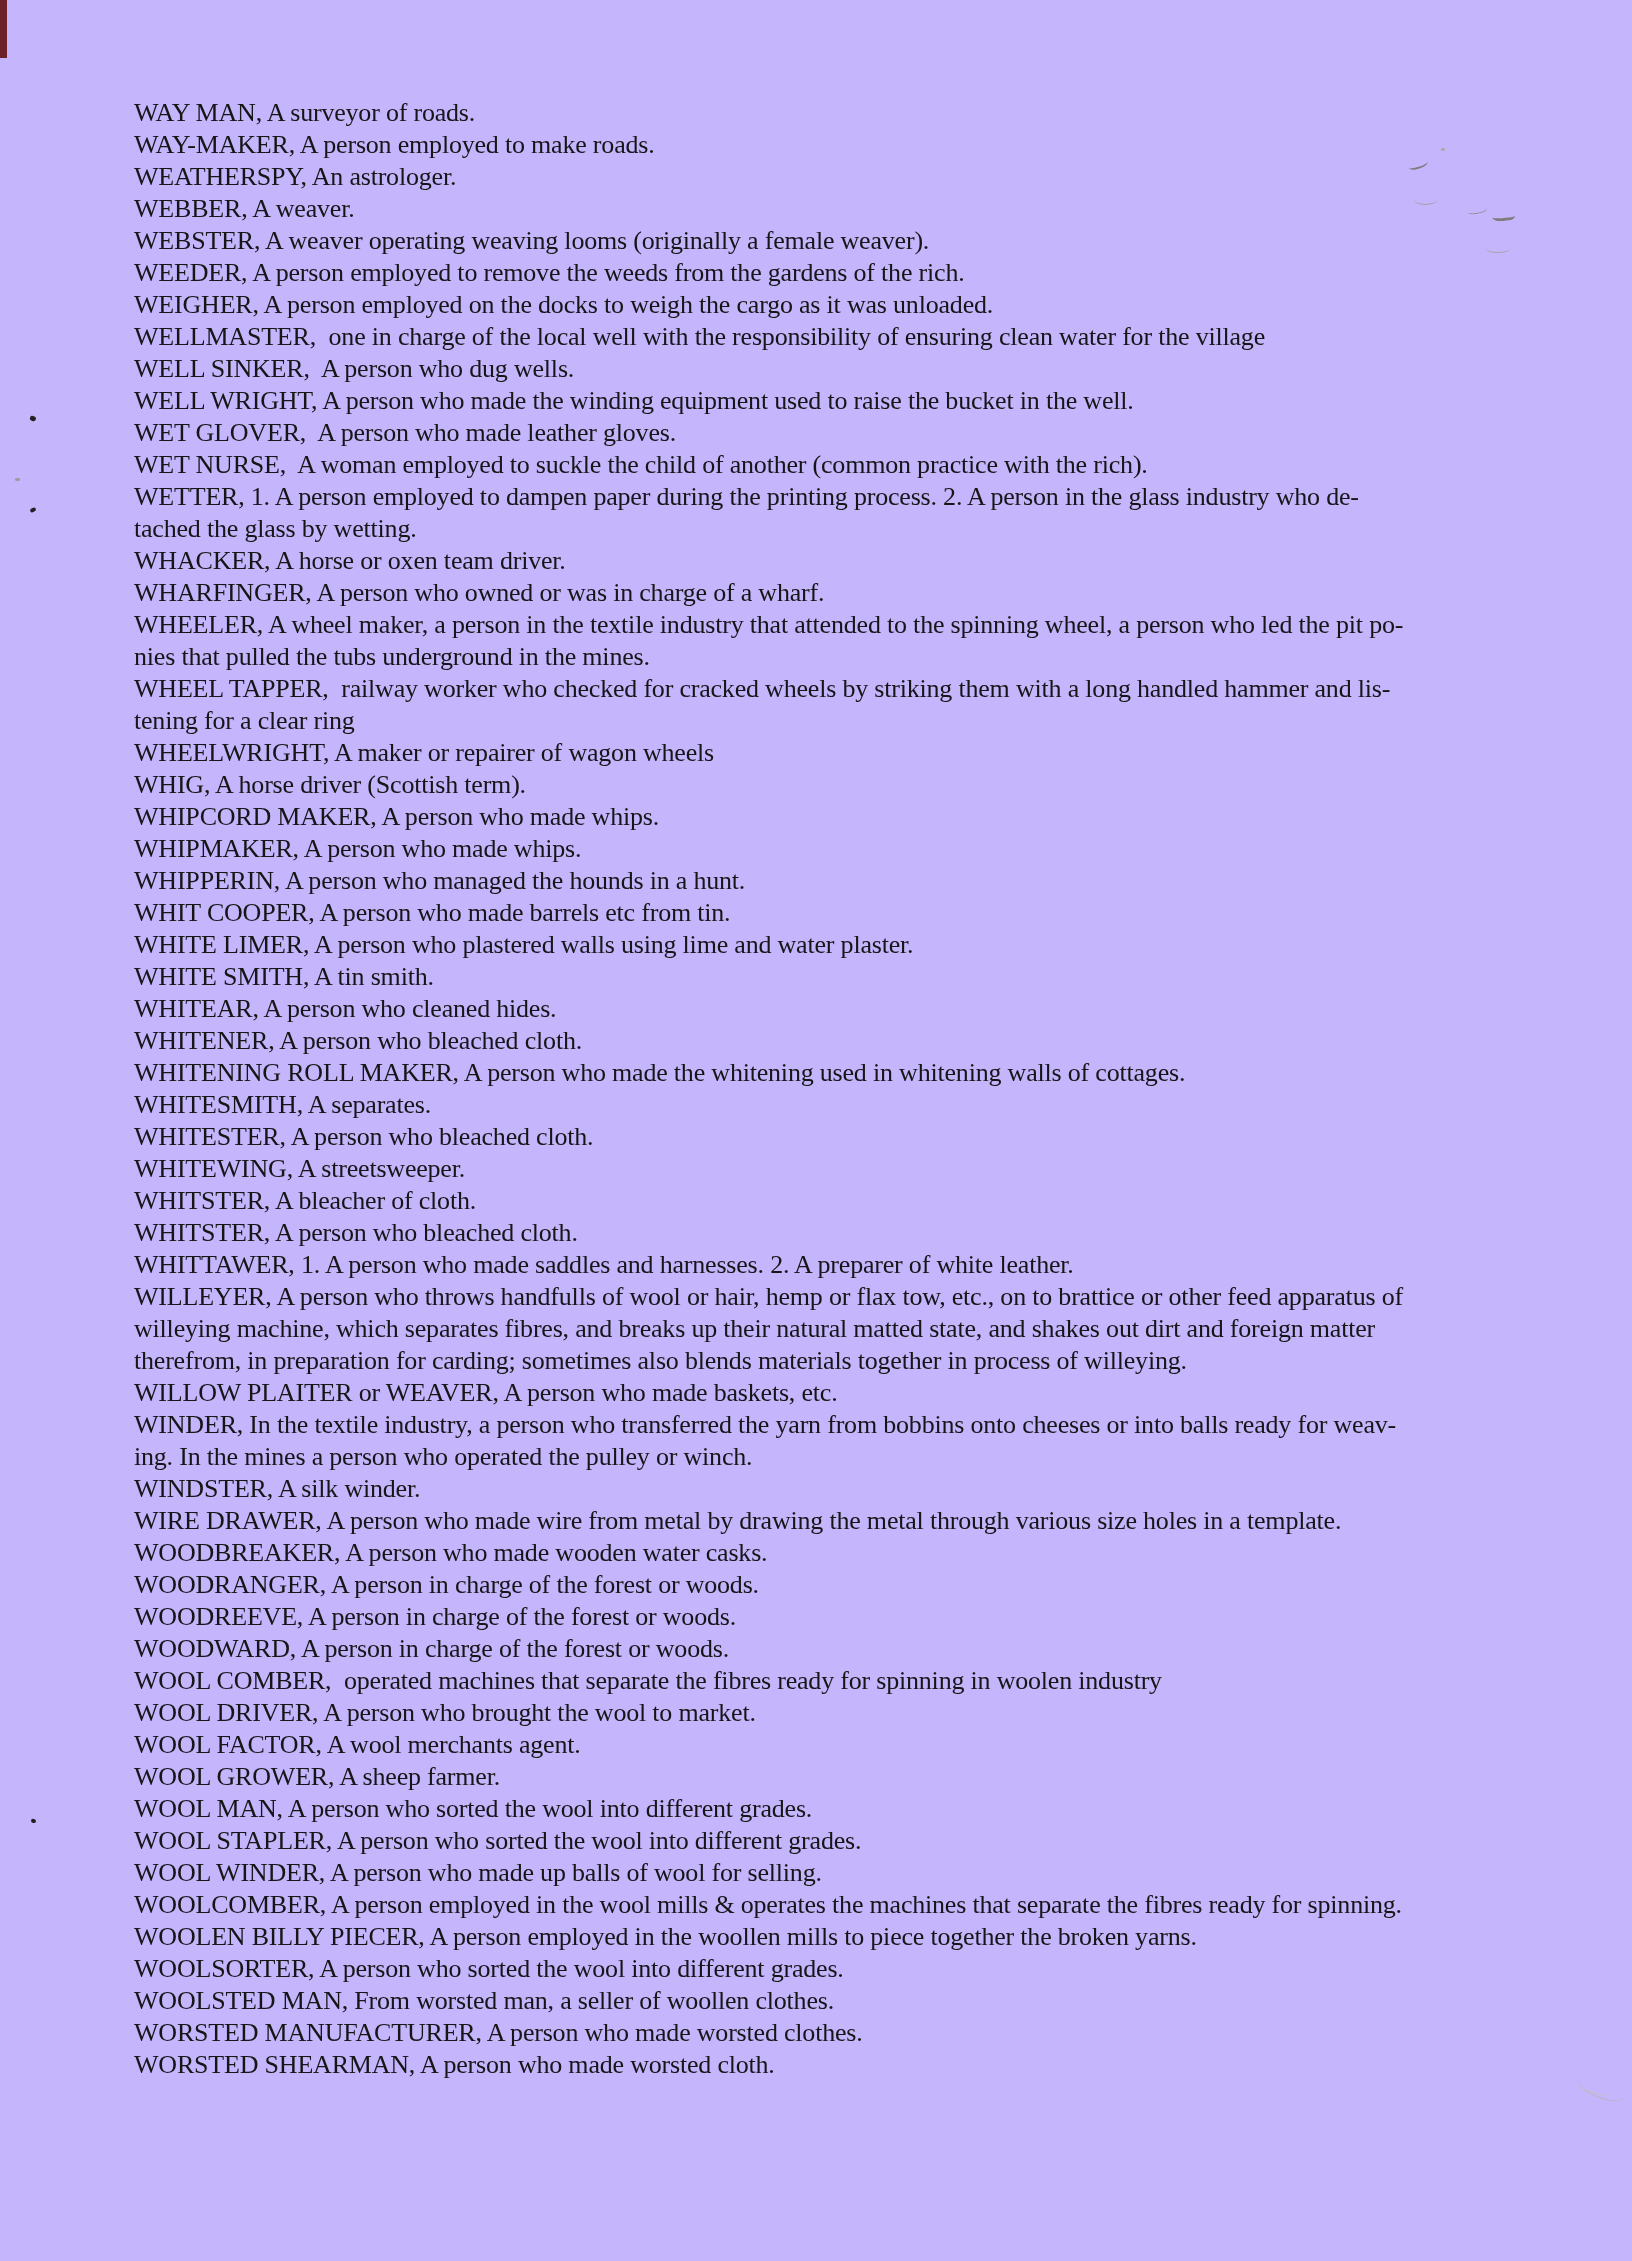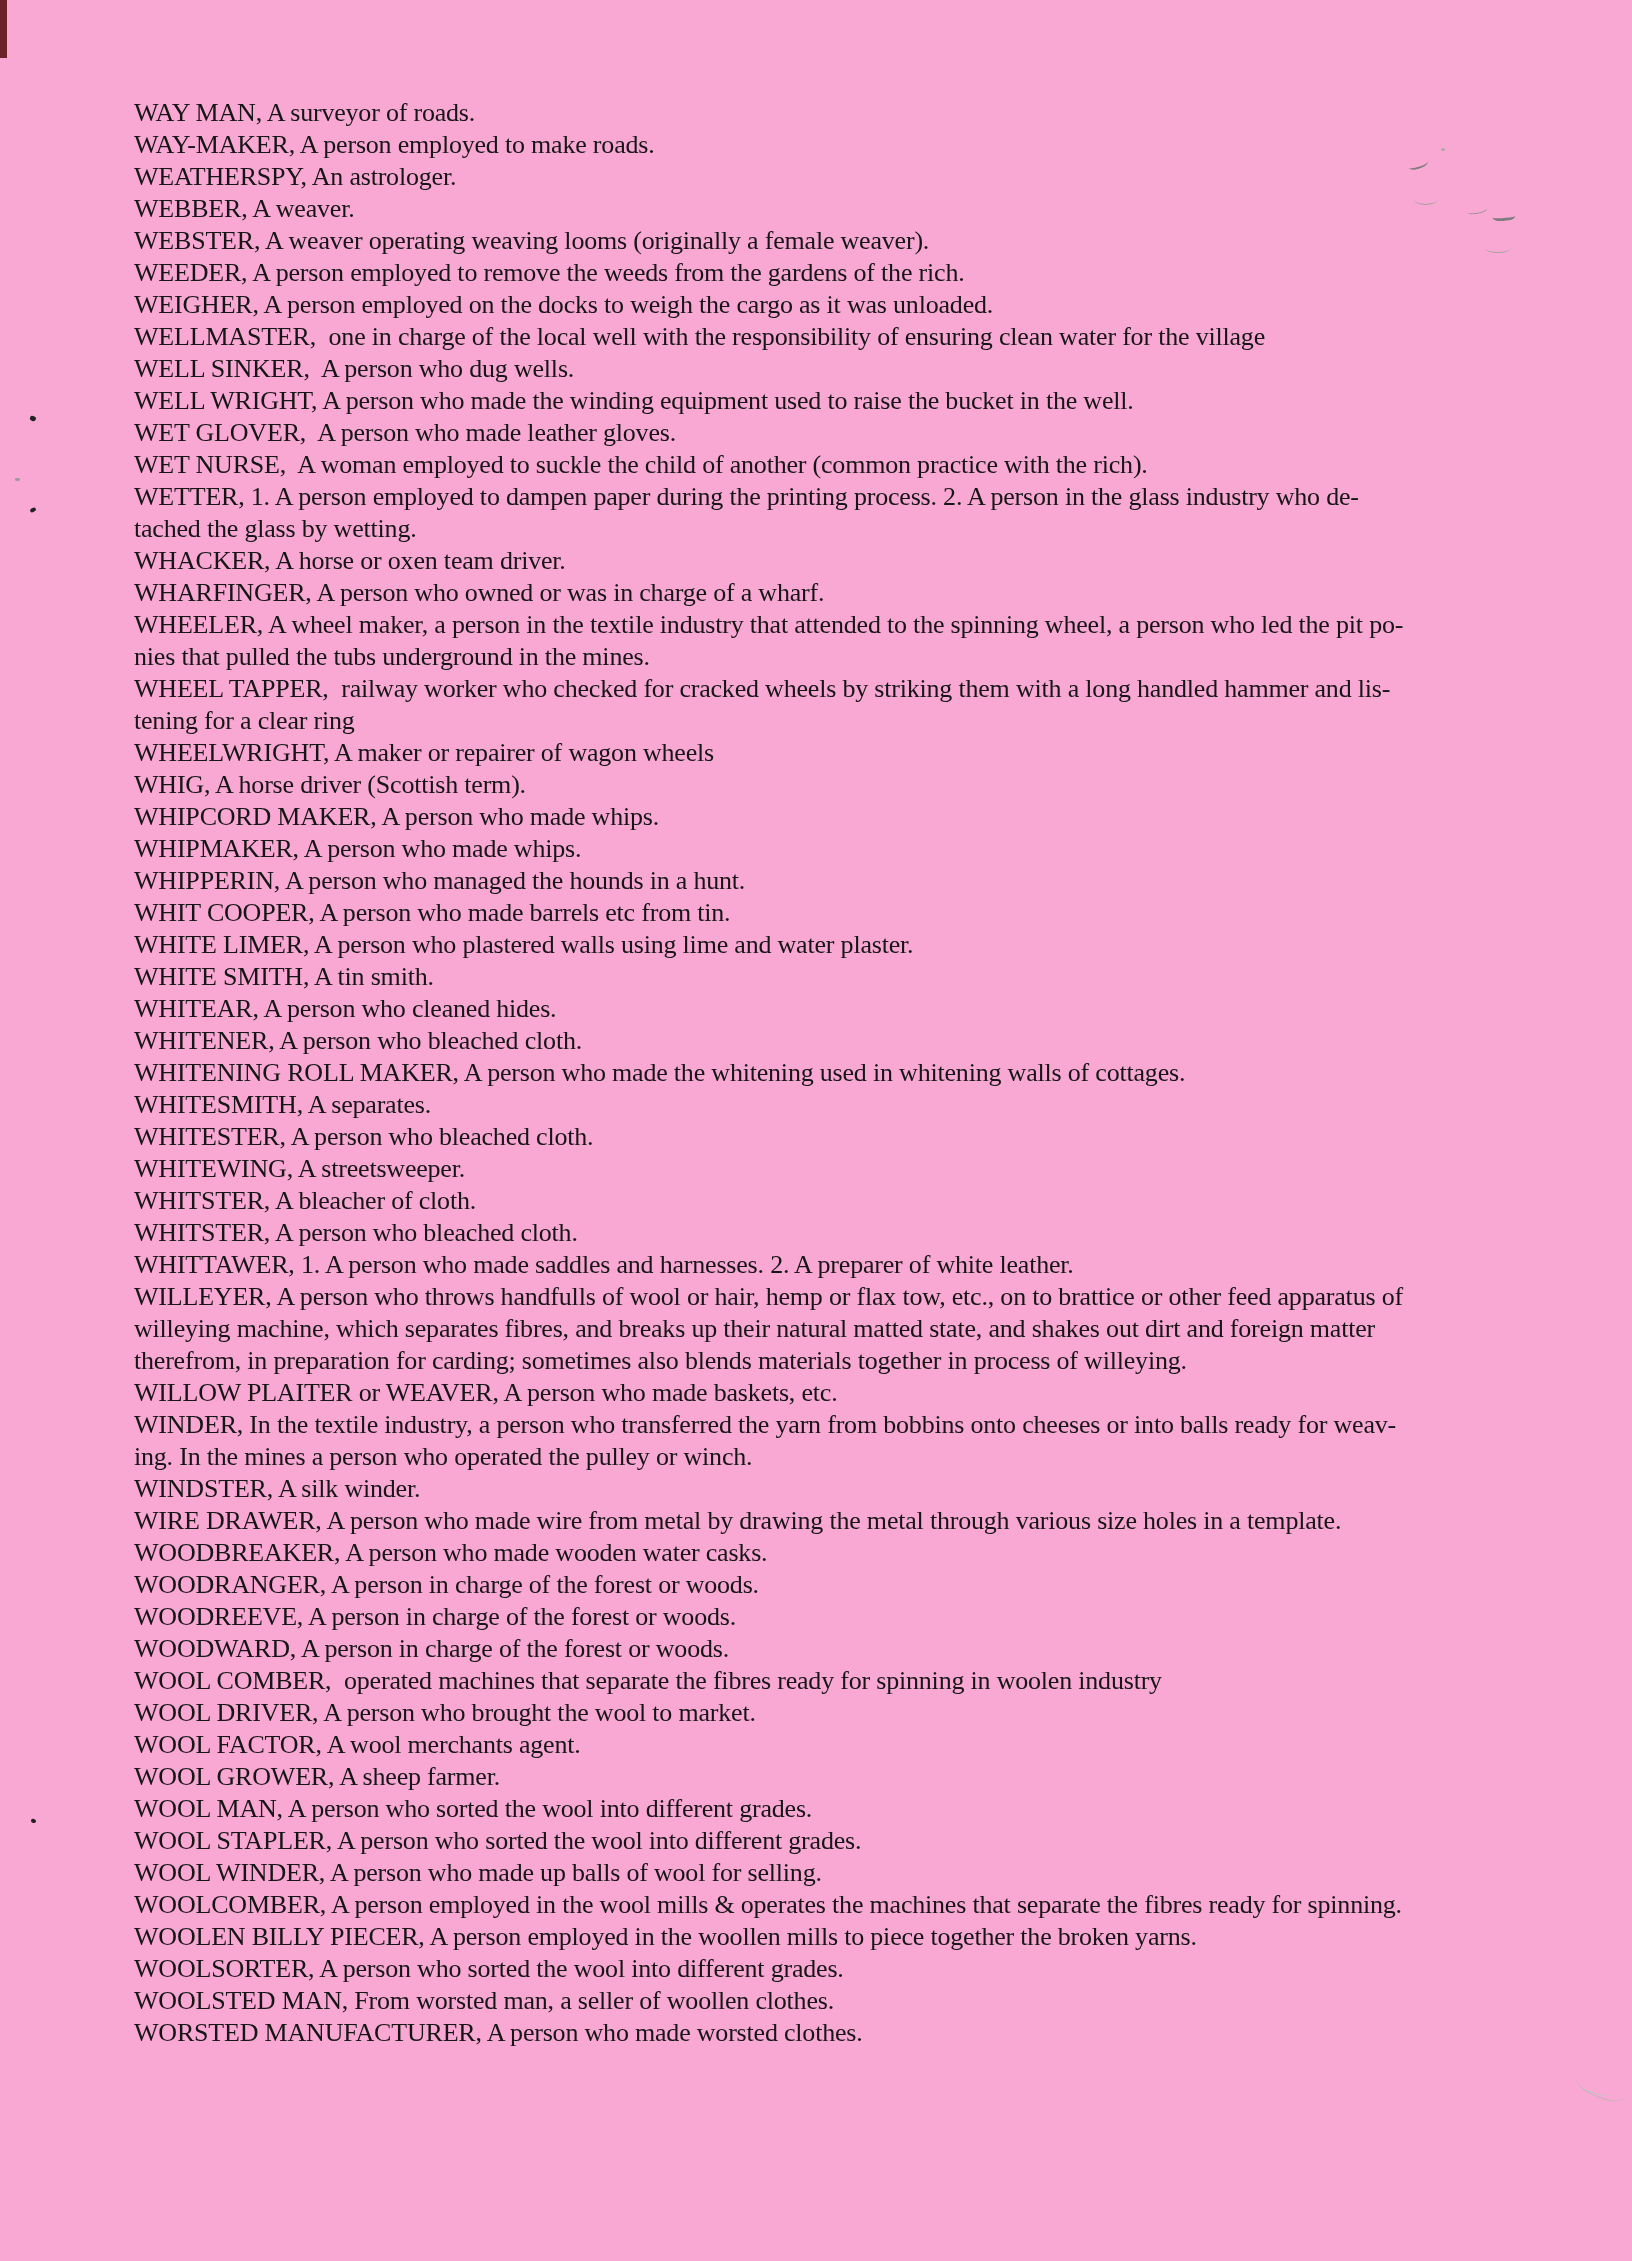--- a/index.html
+++ b/index.html
@@ -4,21 +4,21 @@
 <style>
   html, body {
     margin: 0;
     padding: 0;
     background: #ffffff;
   }
   .page {
     position: relative;
     width: 1632px;
     height: 2261px;
-    background: #f9a8d4;
+    background: #c4b5fd;
     overflow: hidden;
     font-family: "Liberation Serif", serif;
     color: #161616;
   }
   .textblock {
     position: absolute;
     left: 134px;
     top: 97px;
   }
   .line {
@@ -152,16 +152,17 @@
     <p class="line">WOOL FACTOR, A wool merchants agent.</p>
     <p class="line">WOOL GROWER, A sheep farmer.</p>
     <p class="line">WOOL MAN, A person who sorted the wool into different grades.</p>
     <p class="line">WOOL STAPLER, A person who sorted the wool into different grades.</p>
     <p class="line">WOOL WINDER, A person who made up balls of wool for selling.</p>
     <p class="line">WOOLCOMBER, A person employed in the wool mills &amp; operates the machines that separate the fibres ready for spinning.</p>
     <p class="line">WOOLEN BILLY PIECER, A person employed in the woollen mills to piece together the broken yarns.</p>
     <p class="line">WOOLSORTER, A person who sorted the wool into different grades.</p>
     <p class="line">WOOLSTED MAN, From worsted man, a seller of woollen clothes.</p>
     <p class="line">WORSTED MANUFACTURER, A person who made worsted clothes.</p>
+    <p class="line">WORSTED SHEARMAN, A person who made worsted cloth.</p>
   </div>
 
 </main>
 
 
 </body></html>

